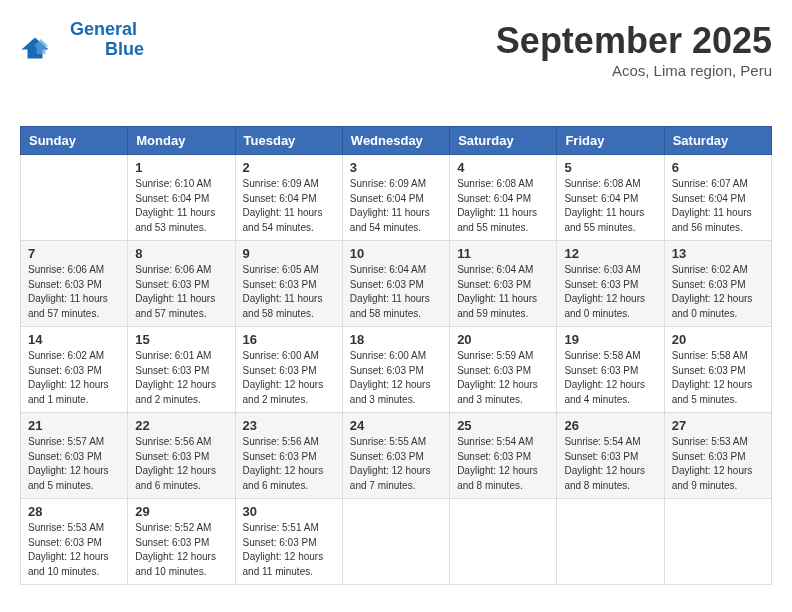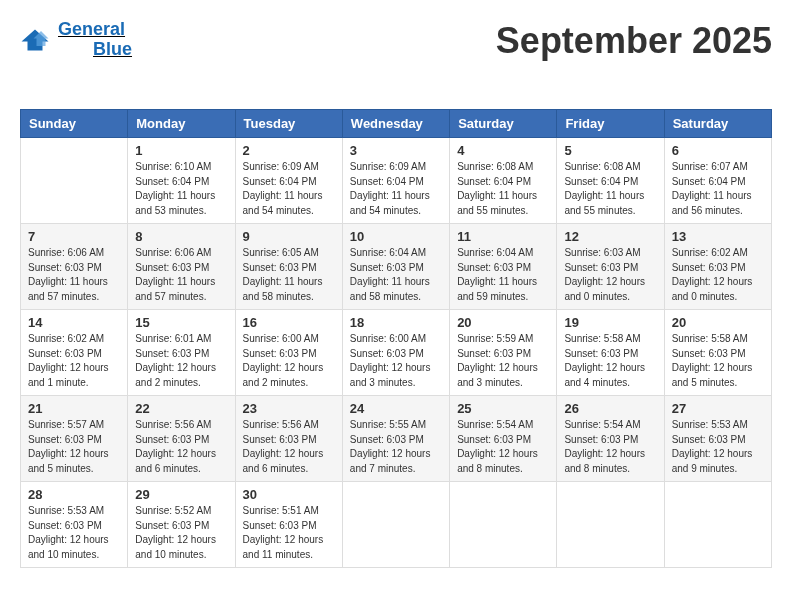--- a/index.html
+++ b/index.html
@@ -11,23 +11,22 @@
       padding: 20px;
     }
     .header {
       display: flex;
       justify-content: space-between;
       align-items: flex-start;
       margin-bottom: 16px;
     }
     .logo {
       display: flex;
-      align-items: center;
-      gap: 8px;
-      text-decoration: underline;
+      align-items: flex-end;
+      gap: 20px;
     }
     .logo-text {
       font-size: 18px;
       font-weight: bold;
       color: #333;
       line-height: 1.1;
     }
     .logo-text span {
       color: #1a6bb5;
     }
@@ -97,20 +96,21 @@
       <polygon points="20,2 38,18 30,18 30,30 10,30 10,18 2,18" fill="#1a6bb5"></polygon>
       <polygon points="28,4 38,14 34,14 34,24 22,24 22,14 18,14" fill="#5ba3e0" opacity="0.7"></polygon>
     </svg>
     <div class="logo-text">
       <div><span>General</span></div>
       <div><span style="color:#1a6bb5;font-weight:bold;margin-left:35px;">Blue</span></div>
     </div>
   </div>
   <div class="title-block">
     <div class="month-title">September 2025</div>
+    <div class="subtitle">Acos, Lima region, Peru</div>
   </div>
 </div>
 
 <table>
   <thead>
     <tr>
     <th>Sunday</th>
         <th>Monday</th>
         <th>Tuesday</th>
         <th>Wednesday</th>

